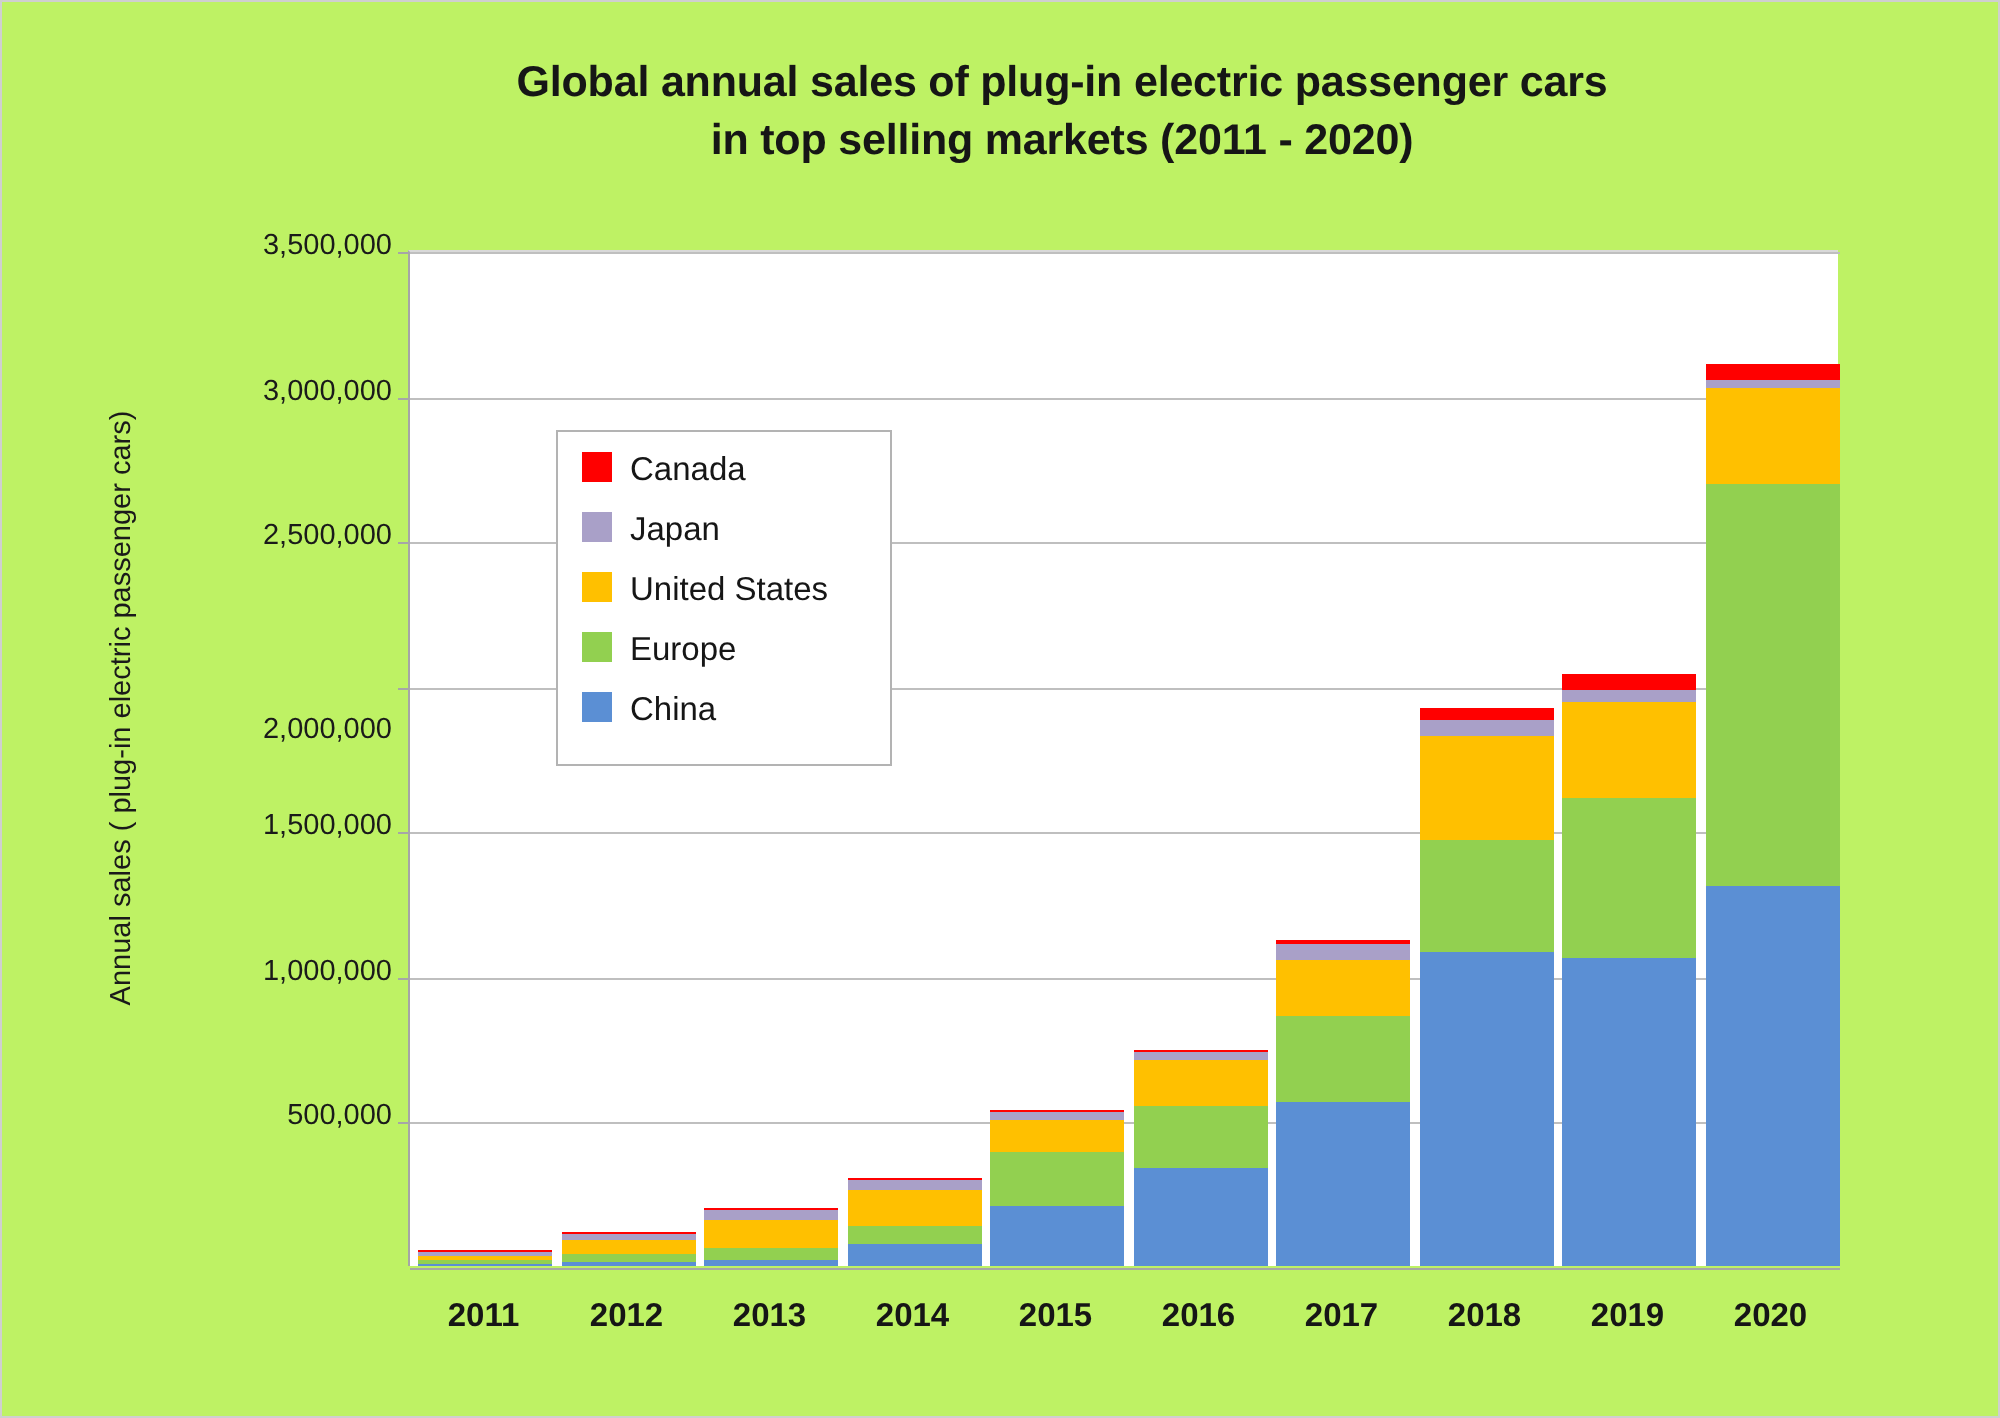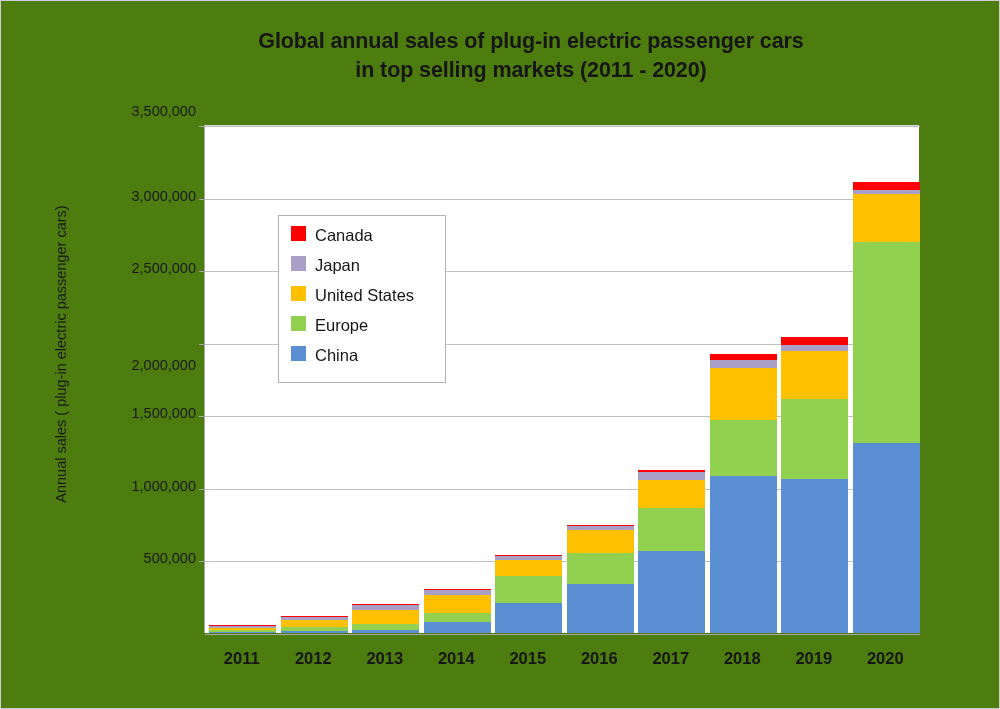--- a/index.html
+++ b/index.html
@@ -5,21 +5,21 @@
   html,body{margin:0;padding:0;}
   body{
     width:1000px;height:709px;
     background:#f0f0f0;
     font-family:"Liberation Sans", sans-serif;
     overflow:hidden;
   }
   #frame{
     position:absolute;left:0;top:0;width:998px;height:707px;
     border:1px solid #cfcfcf;
-    background:#4d7c0f;
+    background:#bef264;
   }
   
   #title{
     position:absolute;left:150px;top:26px;width:760px;
     text-align:center;
     font-size:21.5px;font-weight:bold;color:#161616;
     line-height:29px;
     letter-spacing:-0.1px;
   }
   #title .l2{display:block;}
@@ -90,21 +90,21 @@
 <div id="frame">
 
   <div id="title">
     <span>Global annual sales of plug-in electric passenger cars</span>
     <span class="l2">in top selling markets (2011 - 2020)</span>
   </div>
 
   <div id="ytitle">Annual sales ( plug-in electric passenger cars)</div>
 
   <div id="ylabels">
-      <div style="left: 85px; top: 102px;">3,500,000</div>
+      <div style="left: 85px; top: 114px;">3,500,000</div>
       <div style="left: 85px; top: 186.571px;">3,000,000</div>
       <div style="left: 85px; top: 259.143px;">2,500,000</div>
       <div style="left: 85px; top: 331.714px; margin-top: 24px;">2,000,000</div>
       <div style="left: 85px; top: 404.286px;">1,500,000</div>
       <div style="left: 85px; top: 476.857px;">1,000,000</div>
       <div style="left: 85px; top: 549.429px;">500,000</div>
     </div>
 
   <div id="plot">
     <div id="gridlines">

